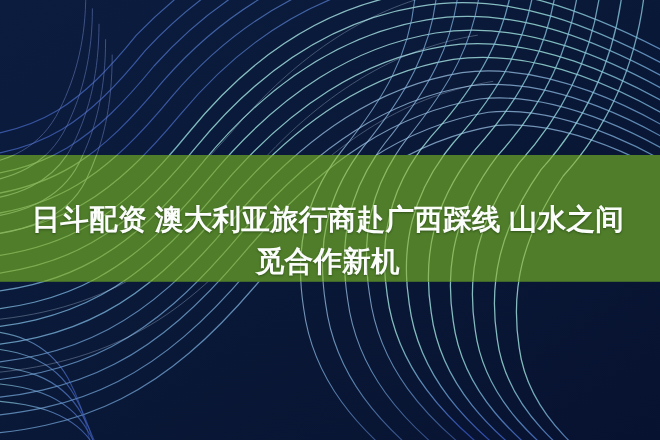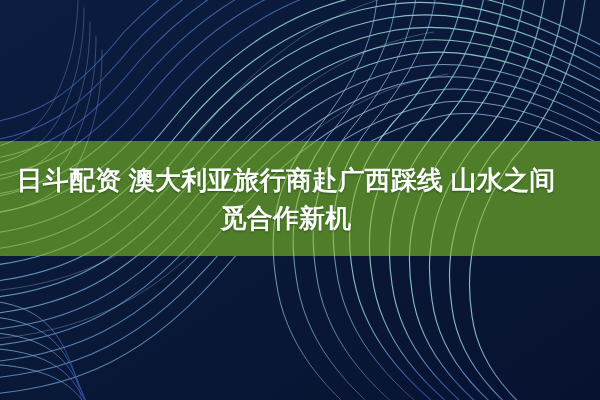--- a/index.html
+++ b/index.html
@@ -39,26 +39,26 @@
     width: 600px;
     height: 400px;
   }
   #green-band svg {
     display: block;
     width: 600px;
     height: 400px;
   }
   #title-layer {
     position: absolute;
-    left: 0;
+    left: 12px;
     top: 141px;
     width: 572px;
     height: 115px;
     display: flex;
-    align-items: center;
+    align-items: flex-end;
     justify-content: center;
     box-sizing: border-box;
     padding: 0 4px;
   }
   #headline {
     margin: 0;
     width: 100%;
     text-align: center;
     color: #fbfdfb;
     font-size: 26px;

